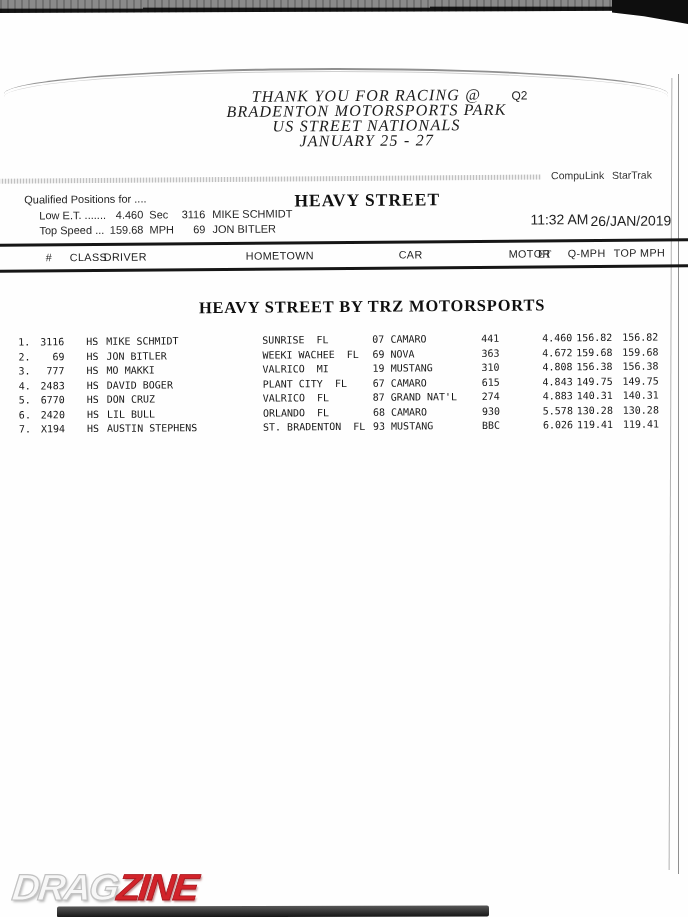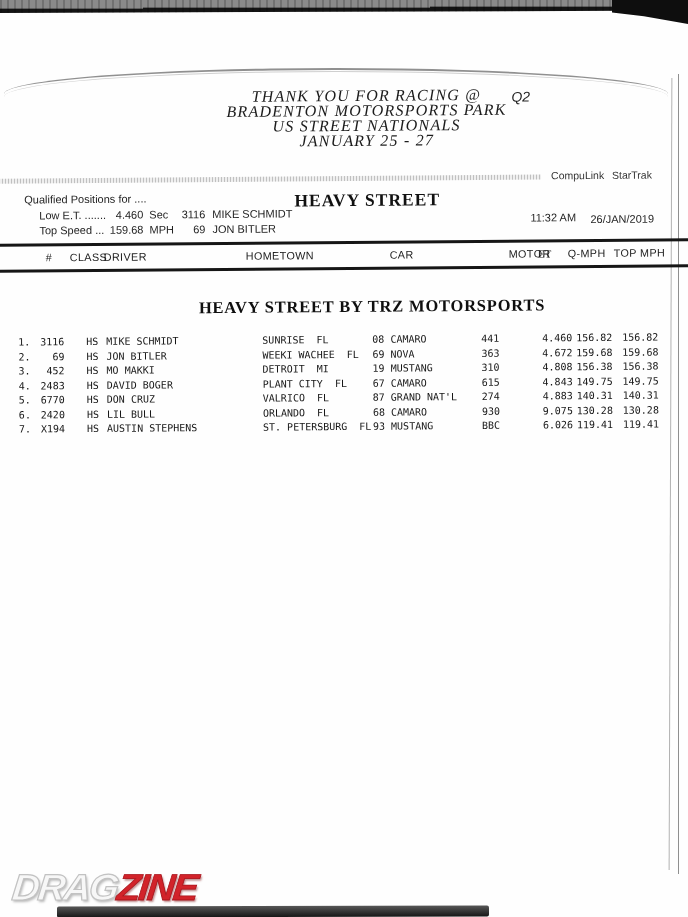--- a/index.html
+++ b/index.html
@@ -27,46 +27,46 @@
   .paper-right-b{position:absolute;left:678px;top:74px;height:800px;width:0;
     border-right:1px solid #8f8f8f;}
 
   
   .page{position:absolute;left:0;top:0;width:688px;height:860px;
     transform:rotate(-0.45deg);transform-origin:344px 300px;}
 
   .doc-title{position:absolute;left:168px;top:88px;width:400px;text-align:center;
     font-family:"Liberation Serif",serif;font-style:italic;font-size:16px;line-height:15px;
     letter-spacing:1.2px;color:#1c1c1c;}
-  .q2{position:absolute;left:513px;top:90px;font-size:14px;color:#1f1f1f;font-style:italic;}
+  .q2{position:absolute;left:513px;top:90px;font-size:12px;color:#1f1f1f;}
 
   .hatch{position:absolute;left:0;top:176px;width:542px;height:5px;opacity:.85;
     background:repeating-linear-gradient(90deg,#b5b5b5 0 1px,#ececec 1px 3px);}
   .brand{position:absolute;left:552px;top:171px;font-size:10.5px;color:#333;word-spacing:5px;}
 
   .qual{font-size:11px;color:#232323;}
   .qual span{position:absolute;white-space:pre;}
   .q-head{left:25px;top:191px;text-align:center;}
   .ql{left:40px;}
   .qv{left:100px;width:44px;text-align:right;}
   .qu{left:150px;}
   .qn{left:170px;width:36px;text-align:right;}
   .qd{left:213px;}
   .r1{top:207px;} .r2{top:222px;}
 
   .class-title{position:absolute;left:24px;top:190px;width:688px;text-align:center;
     font-family:"Liberation Serif",serif;font-weight:bold;font-size:17.5px;letter-spacing:1px;color:#111;}
-  .stamp{position:absolute;top:213px;font-size:11px;color:#242424;white-space:pre;}
+  .stamp{position:absolute;top:213px;font-size:14px;color:#242424;white-space:pre;}
   .stamp.time{left:531px;} .stamp.date{left:591px;top:215px;}
 
   .bar{position:absolute;left:-2px;width:694px;height:3px;background:#161616;}
   .bar1{top:241px;} .bar2{top:267px;}
   .th{position:absolute;top:249px;font-size:10.8px;letter-spacing:.4px;color:#1b1b1b;white-space:pre;}
   .h-num{left:46px;} .h-class{left:70px;} .h-driver{left:104px;} .h-home{left:246px;}
-  .h-car{left:390px;} .h-motor{left:478px;padding-left:31px;} .h-et{left:538px;font-family:Liberation Serif, serif;} .h-qmph{left:568px;} .h-top{left:614px;}
+  .h-car{left:399px;} .h-motor{left:478px;padding-left:31px;} .h-et{left:538px;font-family:Liberation Serif, serif;} .h-qmph{left:568px;} .h-top{left:614px;}
 
   .section-title{position:absolute;left:28px;top:297px;width:688px;text-align:center;
     font-family:"Liberation Serif",serif;font-weight:bold;font-size:16.5px;letter-spacing:.8px;color:#0f0f0f;}
 
   .rows{position:absolute;left:0;top:333px;width:688px;}
   .row{position:relative;height:14.5px;}
   .c{position:absolute;top:0;font-family:"DejaVu Sans Mono","Liberation Mono",monospace;
      font-size:10px;line-height:13px;color:#151515;white-space:pre;}
   .c-pos{left:8px;width:22px;text-align:right;}
   .c-num{left:26px;width:38px;text-align:right;}
@@ -145,44 +145,44 @@
 
     <div class="section-title">HEAVY STREET BY TRZ MOTORSPORTS</div>
 
     <div class="rows" id="rows">
         <div class="row">
           <span class="c c-pos">1.</span>
           <span class="c c-num">3116</span>
           <span class="c c-class">HS</span>
           <span class="c c-driver">MIKE SCHMIDT</span>
           <span class="c c-home">SUNRISE  FL</span>
-          <span class="c c-car">08 CAMARO</span>
+          <span class="c c-car">07 CAMARO</span>
           <span class="c c-motor">441</span>
           <span class="c c-et">4.460</span>
           <span class="c c-qmph">156.82</span>
           <span class="c c-top">156.82</span>
         </div>
         <div class="row">
           <span class="c c-pos">2.</span>
           <span class="c c-num">69</span>
           <span class="c c-class">HS</span>
           <span class="c c-driver">JON BITLER</span>
           <span class="c c-home">WEEKI WACHEE  FL</span>
           <span class="c c-car">69 NOVA</span>
           <span class="c c-motor">363</span>
           <span class="c c-et">4.672</span>
           <span class="c c-qmph">159.68</span>
           <span class="c c-top">159.68</span>
         </div>
         <div class="row">
           <span class="c c-pos">3.</span>
-          <span class="c c-num">452</span>
+          <span class="c c-num">777</span>
           <span class="c c-class">HS</span>
           <span class="c c-driver">MO MAKKI</span>
-          <span class="c c-home">DETROIT  MI</span>
+          <span class="c c-home">VALRICO  MI</span>
           <span class="c c-car">19 MUSTANG</span>
           <span class="c c-motor">310</span>
           <span class="c c-et">4.808</span>
           <span class="c c-qmph">156.38</span>
           <span class="c c-top">156.38</span>
         </div>
         <div class="row">
           <span class="c c-pos">4.</span>
           <span class="c c-num">2483</span>
           <span class="c c-class">HS</span>
@@ -207,30 +207,30 @@
           <span class="c c-top">140.31</span>
         </div>
         <div class="row">
           <span class="c c-pos">6.</span>
           <span class="c c-num">2420</span>
           <span class="c c-class">HS</span>
           <span class="c c-driver">LIL BULL</span>
           <span class="c c-home">ORLANDO  FL</span>
           <span class="c c-car">68 CAMARO</span>
           <span class="c c-motor">930</span>
-          <span class="c c-et">9.075</span>
+          <span class="c c-et">5.578</span>
           <span class="c c-qmph">130.28</span>
           <span class="c c-top">130.28</span>
         </div>
         <div class="row">
           <span class="c c-pos">7.</span>
           <span class="c c-num">X194</span>
           <span class="c c-class">HS</span>
           <span class="c c-driver">AUSTIN STEPHENS</span>
-          <span class="c c-home">ST. PETERSBURG  FL</span>
+          <span class="c c-home">ST. BRADENTON  FL</span>
           <span class="c c-car">93 MUSTANG</span>
           <span class="c c-motor">BBC</span>
           <span class="c c-et">6.026</span>
           <span class="c c-qmph">119.41</span>
           <span class="c c-top">119.41</span>
         </div>
       </div>
   </div>
 
   <div class="logo">

